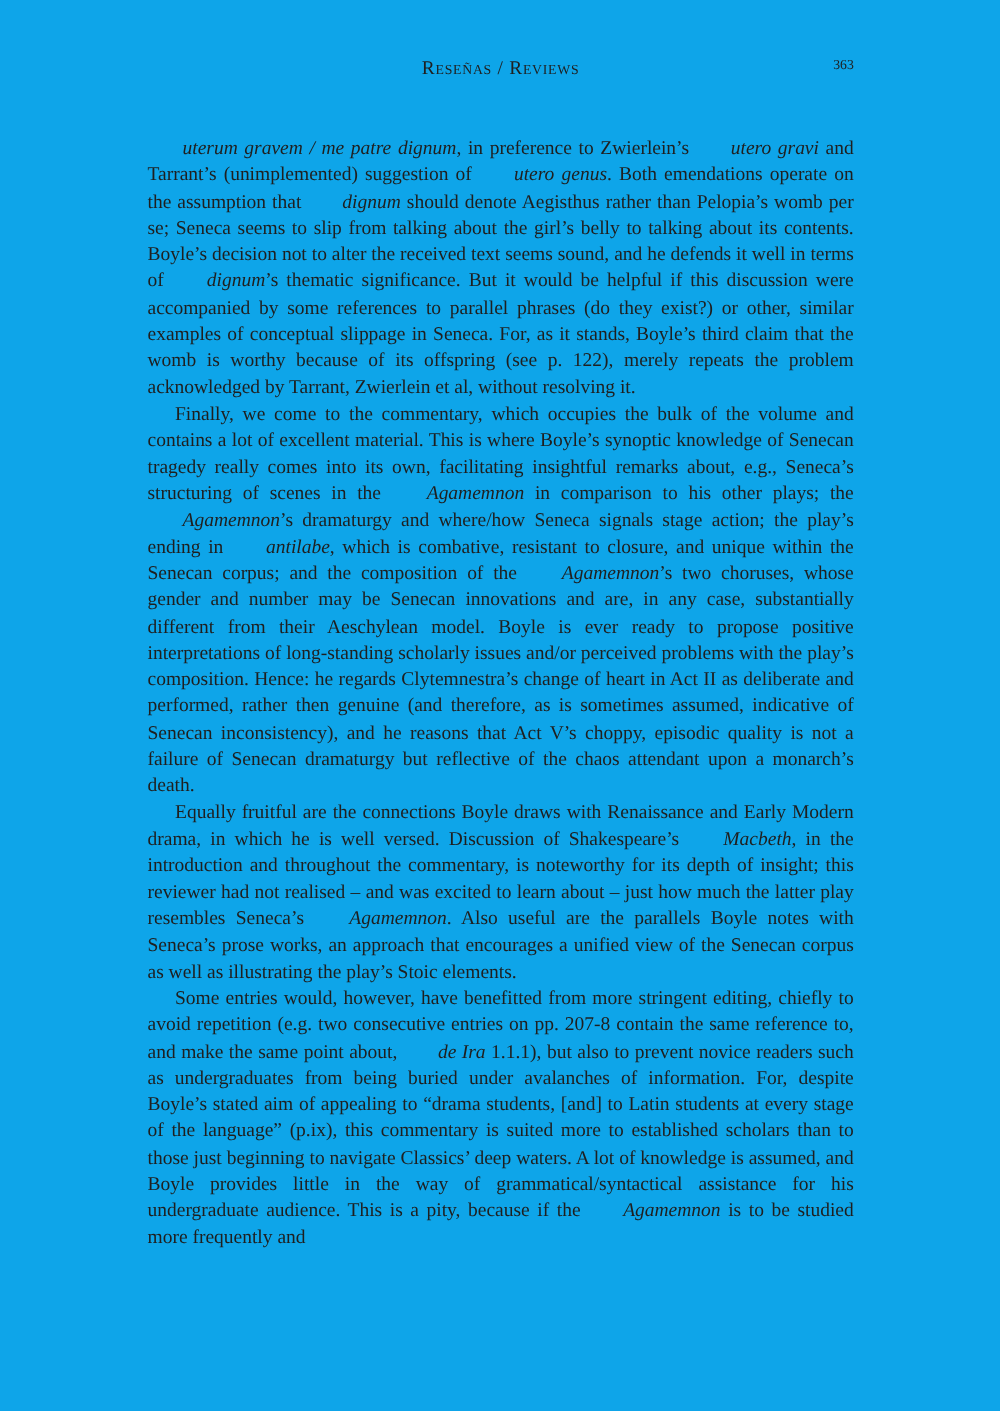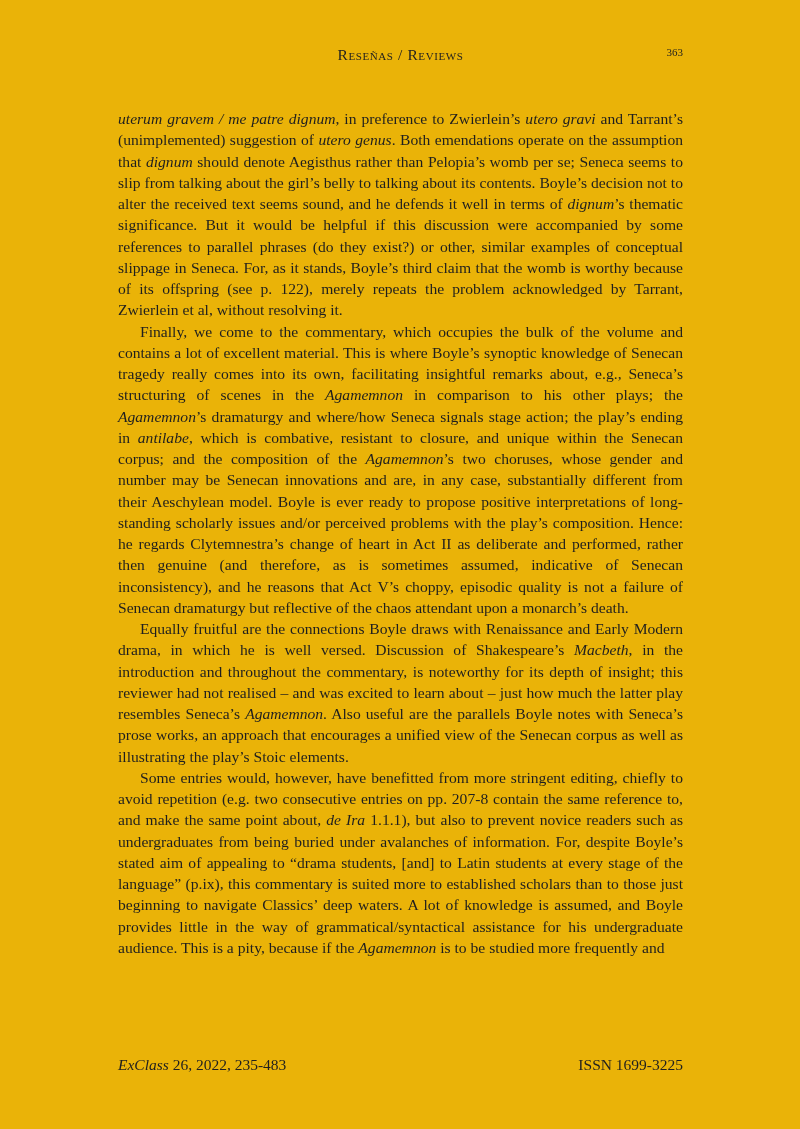--- a/index.html
+++ b/index.html
@@ -2,21 +2,21 @@
 <html><head>
 <meta charset="utf-8">
 <style>
   * { margin: 0; padding: 0; box-sizing: border-box; }
   html, body { background: #e8e8e8; }
   .page {
     position: relative;
     width: 800px;
     height: 1129px;
     margin: 0 auto;
-    background: #eab308;
+    background: #0ea5e9;
     color: #1f1f1f;
     font-family: "Liberation Serif", serif;
     overflow: hidden;
   }
   
   .header {
     position: absolute;
     top: 46px;
     left: 118px;
     width: 565px;
@@ -43,21 +43,21 @@
     position: absolute;
     top: 108px;
     left: 118px;
     width: 565px;
     font-size: 15.6px;
     line-height: 21.25px;
     text-align: justify;
   }
   .body-text p.para { margin: 0; }
   .body-text p.para.indent { text-indent: 22px; }
-  .body-text em { font-style: italic; }
+  .body-text em { font-style: italic; margin-left: 28px; }
   
   .footer {
     position: absolute;
     top: 1056px;
     left: 118px;
     width: 565px;
     display: flex;
     justify-content: space-between;
     font-size: 15.5px;
   }
@@ -73,20 +73,14 @@
     <div class="page-number">363</div>
   </div>
 
   <div class="body-text">
       <p class="para"><em>uterum gravem / me patre dignum</em><span>, in preference to Zwierlein’s </span><em>utero gravi</em><span> and Tarrant’s (unimplemented) suggestion of </span><em>utero genus</em><span>. Both emendations operate on the assumption that </span><em>dignum</em><span> should denote Aegisthus rather than Pelopia’s womb per se; Seneca seems to slip from talking about the girl’s belly to talking about its contents. Boyle’s decision not to alter the received text seems sound, and he defends it well in terms of </span><em>dignum</em><span>’s thematic significance. But it would be helpful if this discussion were accompanied by some references to parallel phrases (do they exist?) or other, similar examples of conceptual slippage in Seneca. For, as it stands, Boyle’s third claim that the womb is worthy because of its offspring (see p. 122), merely repeats the problem acknowledged by Tarrant, Zwierlein et al, without resolving it.</span></p>
       <p class="para indent"><span>Finally, we come to the commentary, which occupies the bulk of the volume and contains a lot of excellent material. This is where Boyle’s synoptic knowledge of Senecan tragedy really comes into its own, facilitating insightful remarks about, e.g., Seneca’s structuring of scenes in the </span><em>Agamemnon</em><span> in comparison to his other plays; the </span><em>Agamemnon</em><span>’s dramaturgy and where/how Seneca signals stage action; the play’s ending in </span><em>antilabe</em><span>, which is combative, resistant to closure, and unique within the Senecan corpus; and the composition of the </span><em>Agamemnon</em><span>’s two choruses, whose gender and number may be Senecan innovations and are, in any case, substantially different from their Aeschylean model. Boyle is ever ready to propose positive interpretations of long-standing scholarly issues and/or perceived problems with the play’s composition. Hence: he regards Clytemnestra’s change of heart in Act II as deliberate and performed, rather then genuine (and therefore, as is sometimes assumed, indicative of Senecan inconsistency), and he reasons that Act V’s choppy, episodic quality is not a failure of Senecan dramaturgy but reflective of the chaos attendant upon a monarch’s death.</span></p>
       <p class="para indent"><span>Equally fruitful are the connections Boyle draws with Renaissance and Early Modern drama, in which he is well versed. Discussion of Shakespeare’s </span><em>Macbeth</em><span>, in the introduction and throughout the commentary, is noteworthy for its depth of insight; this reviewer had not realised – and was excited to learn about – just how much the latter play resembles Seneca’s </span><em>Agamemnon</em><span>. Also useful are the parallels Boyle notes with Seneca’s prose works, an approach that encourages a unified view of the Senecan corpus as well as illustrating the play’s Stoic elements.</span></p>
       <p class="para indent"><span>Some entries would, however, have benefitted from more stringent editing, chiefly to avoid repetition (e.g. two consecutive entries on pp. 207-8 contain the same reference to, and make the same point about, </span><em>de Ira</em><span> 1.1.1), but also to prevent novice readers such as undergraduates from being buried under avalanches of information. For, despite Boyle’s stated aim of appealing to “drama students, [and] to Latin students at every stage of the language” (p.ix), this commentary is suited more to established scholars than to those just beginning to navigate Classics’ deep waters. A lot of knowledge is assumed, and Boyle provides little in the way of grammatical/syntactical assistance for his undergraduate audience. This is a pity, because if the </span><em>Agamemnon</em><span> is to be studied more frequently and</span></p>
     </div>
 
-  <div class="footer">
-    <div>
-      <em>ExClass</em><span> 26, 2022, 235-483</span>
-    </div>
-    <div>ISSN 1699-3225</div>
-  </div>
 
 </div>
 
 </body></html>

